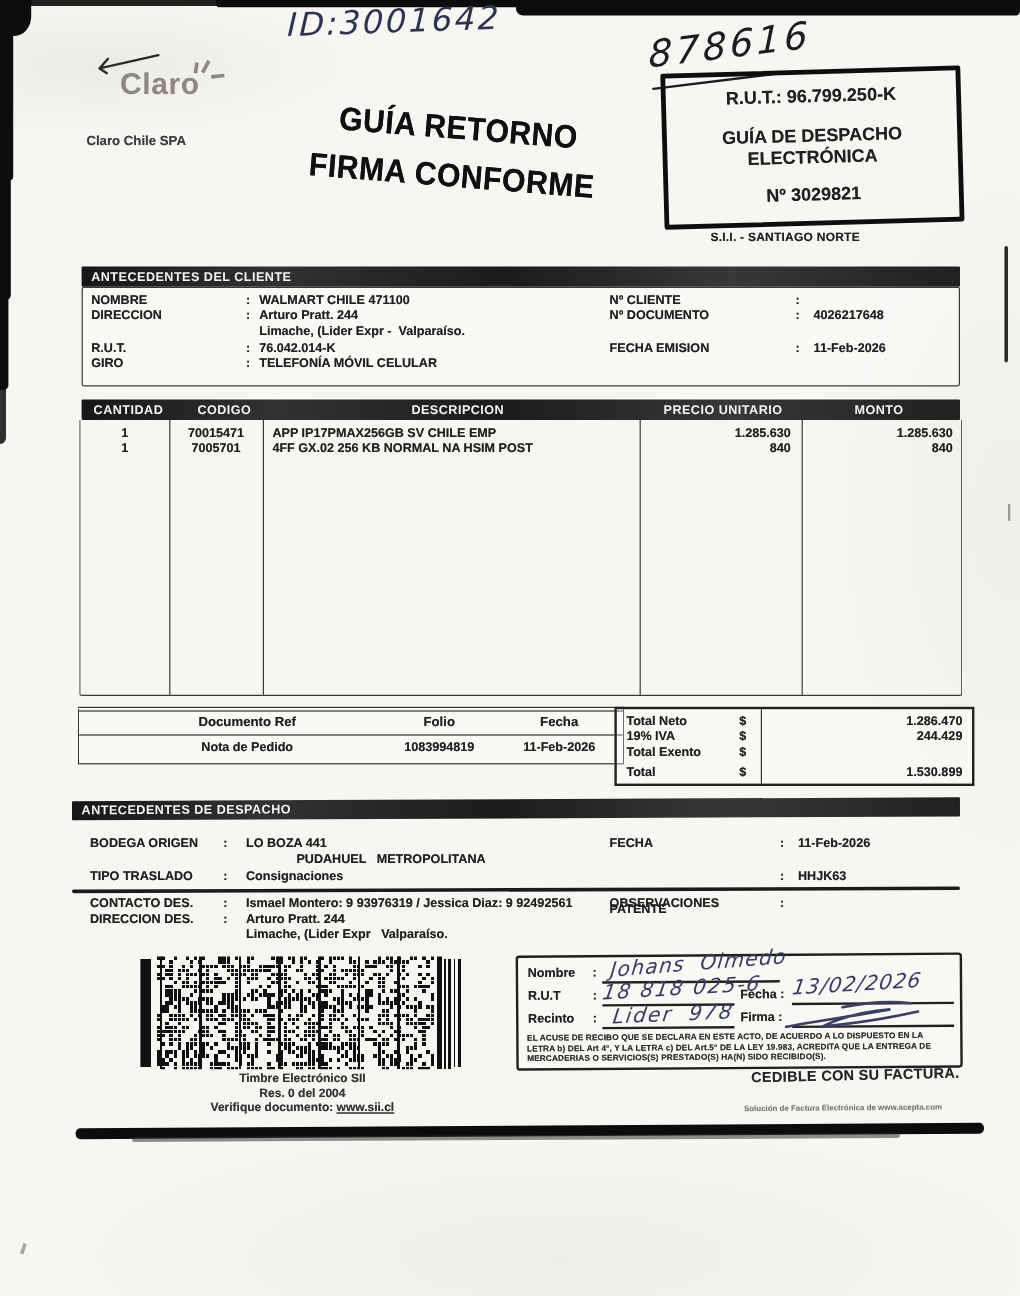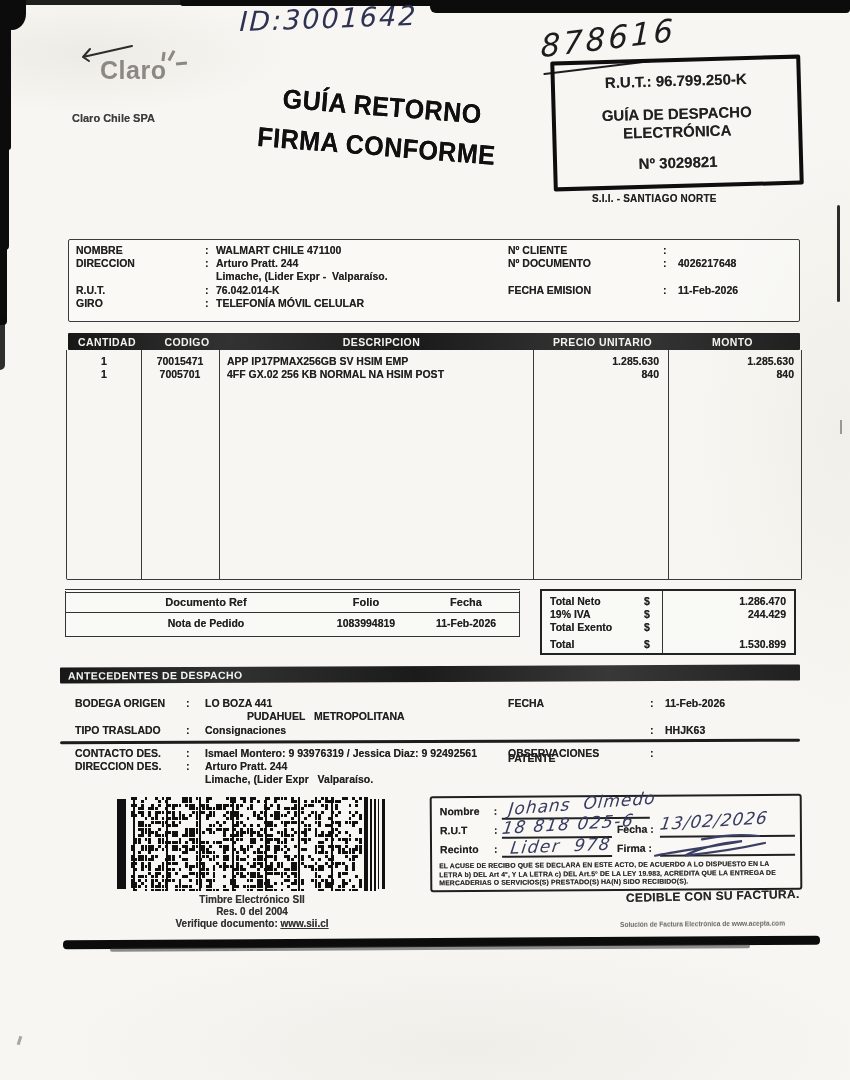--- a/index.html
+++ b/index.html
@@ -68,20 +68,23 @@
   </div>
 
   <div class="abs" style="left:552px;top:58px;width:250px;height:130px;border:4.5px solid #0e0e0e;border-radius:2px;transform:rotate(-1.6deg);box-sizing:border-box;text-align:center;color:#161616;">
     <div class="printed" style="font-size:15px;margin-top:10px;">R.U.T.: 96.799.250-K</div>
     <div class="printed" style="font-size:15px;margin-top:16px;">GUÍA DE DESPACHO</div>
     <div class="printed" style="font-size:15px;margin-top:1px;">ELECTRÓNICA</div>
     <div class="printed" style="font-size:15px;margin-top:14px;">Nº 3029821</div>
   </div>
   <div class="abs printed" style="left:592px;top:193px;font-size:10px;letter-spacing:.2px;">S.I.I. - SANTIAGO NORTE</div>
 
+  <div class="abs bar" style="left:68px;top:222px;width:732px;height:17px;">
+    <span>ANTECEDENTES DEL CLIENTE</span>
+  </div>
   <div class="abs boxline" style="left:68px;top:239px;width:732px;height:83px;background:rgba(255,255,255,.35);"></div>
 
   <div class="abs printed lbl" style="left:76px;top:244px;">NOMBRE</div>
   <div class="abs printed colon" style="left:205px;top:244px;">:</div>
   <div class="abs printed val" style="left:216px;top:244px;">WALMART CHILE 471100</div>
 
   <div class="abs printed lbl" style="left:76px;top:257px;">DIRECCION</div>
   <div class="abs printed colon" style="left:205px;top:257px;">:</div>
   <div class="abs printed val" style="left:216px;top:257px;">Arturo Pratt. 244</div>
   <div class="abs printed val" style="left:216px;top:270px;">Limache, (Lider Expr -  Valparaíso.</div>
@@ -114,42 +117,42 @@
     <span class="ct" style="position:absolute;left:602px;width:125px;">MONTO</span>
   </div>
   <div class="abs" style="left:66px;top:350px;width:736px;height:230px;border:1.6px solid #3a3a3a;border-top:none;box-sizing:border-box;border-radius:0 0 2px 2px;">
     <div style="position:absolute;left:74px;top:0;bottom:0;width:1.4px;background:#3a3a3a;"></div>
     <div style="position:absolute;left:152px;top:0;bottom:0;width:1.4px;background:#3a3a3a;"></div>
     <div style="position:absolute;left:466px;top:0;bottom:0;width:1.4px;background:#3a3a3a;"></div>
     <div style="position:absolute;left:601px;top:0;bottom:0;width:1.4px;background:#3a3a3a;"></div>
 
     <div class="cell printed ct" style="left:0;top:5px;width:74px;">1</div>
     <div class="cell printed ct" style="left:74px;top:5px;width:78px;">70015471</div>
-    <div class="cell printed" style="left:160px;top:5px;">APP IP17PMAX256GB SV HSIM EMP</div>
+    <div class="cell printed" style="left:160px;top:5px;">APP IP17PMAX256GB SV CHILE EMP</div>
     <div class="cell printed rt" style="left:466px;top:5px;width:126px;">1.285.630</div>
     <div class="cell printed rt" style="left:601px;top:5px;width:126px;">1.285.630</div>
 
     <div class="cell printed ct" style="left:0;top:18px;width:74px;">1</div>
     <div class="cell printed ct" style="left:74px;top:18px;width:78px;">7005701</div>
     <div class="cell printed" style="left:160px;top:18px;">4FF GX.02 256 KB NORMAL NA HSIM POST</div>
     <div class="cell printed rt" style="left:466px;top:18px;width:126px;">840</div>
     <div class="cell printed rt" style="left:601px;top:18px;width:126px;">840</div>
   </div>
 
   <div class="abs" style="left:65px;top:589px;width:455px;height:48px;border:1.6px solid #333;border-top:4px double #333;box-sizing:border-box;background:rgba(255,255,255,.3);">
     <div class="printed ct" style="position:absolute;left:40px;top:3px;width:200px;font-size:11px;">Documento Ref</div>
     <div class="printed ct" style="position:absolute;left:255px;top:3px;width:90px;font-size:11px;">Folio</div>
     <div class="printed ct" style="position:absolute;left:355px;top:3px;width:90px;font-size:11px;">Fecha</div>
     <div style="position:absolute;left:0;top:19px;width:100%;height:1.4px;background:#333;"></div>
     <div class="printed ct" style="position:absolute;left:40px;top:24px;width:200px;font-size:10.5px;">Nota de Pedido</div>
     <div class="printed ct" style="position:absolute;left:255px;top:24px;width:90px;font-size:10.5px;">1083994819</div>
     <div class="printed ct" style="position:absolute;left:355px;top:24px;width:90px;font-size:10.5px;">11-Feb-2026</div>
   </div>
 
-  <div class="abs" style="left:540px;top:589px;width:256px;height:66px;border:2.2px solid #222;box-sizing:border-box;background:rgba(255,255,255,.3);">
+  <div class="abs" style="left:512px;top:589px;width:300px;height:66px;border:2.2px solid #222;box-sizing:border-box;background:rgba(255,255,255,.3);">
     <div style="position:absolute;left:120px;top:0;bottom:0;width:1.4px;background:#333;"></div>
     <div class="printed" style="position:absolute;left:8px;top:4px;font-size:10.5px;">Total Neto</div>
     <div class="printed" style="position:absolute;left:102px;top:4px;font-size:10.5px;">$</div>
     <div class="printed rt" style="position:absolute;right:8px;top:4px;font-size:10.5px;width:120px;">1.286.470</div>
     <div class="printed" style="position:absolute;left:8px;top:17px;font-size:10.5px;">19% IVA</div>
     <div class="printed" style="position:absolute;left:102px;top:17px;font-size:10.5px;">$</div>
     <div class="printed rt" style="position:absolute;right:8px;top:17px;font-size:10.5px;width:120px;">244.429</div>
     <div class="printed" style="position:absolute;left:8px;top:30px;font-size:10.5px;">Total Exento</div>
     <div class="printed" style="position:absolute;left:102px;top:30px;font-size:10.5px;">$</div>
     <div class="printed rt" style="position:absolute;right:8px;top:30px;font-size:10.5px;width:120px;"></div>

